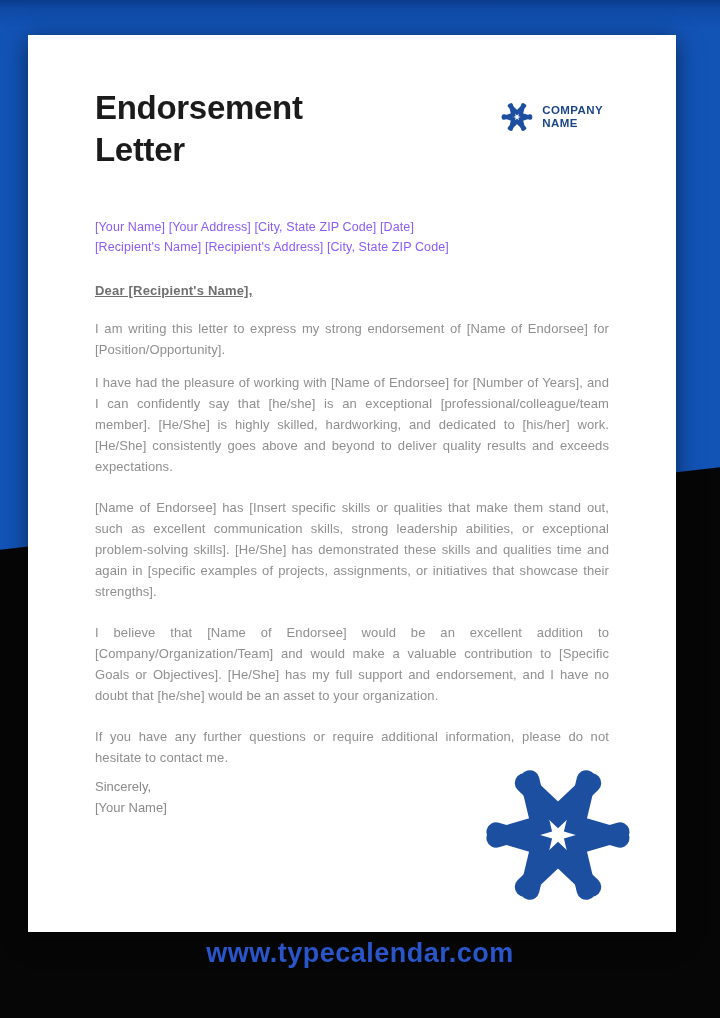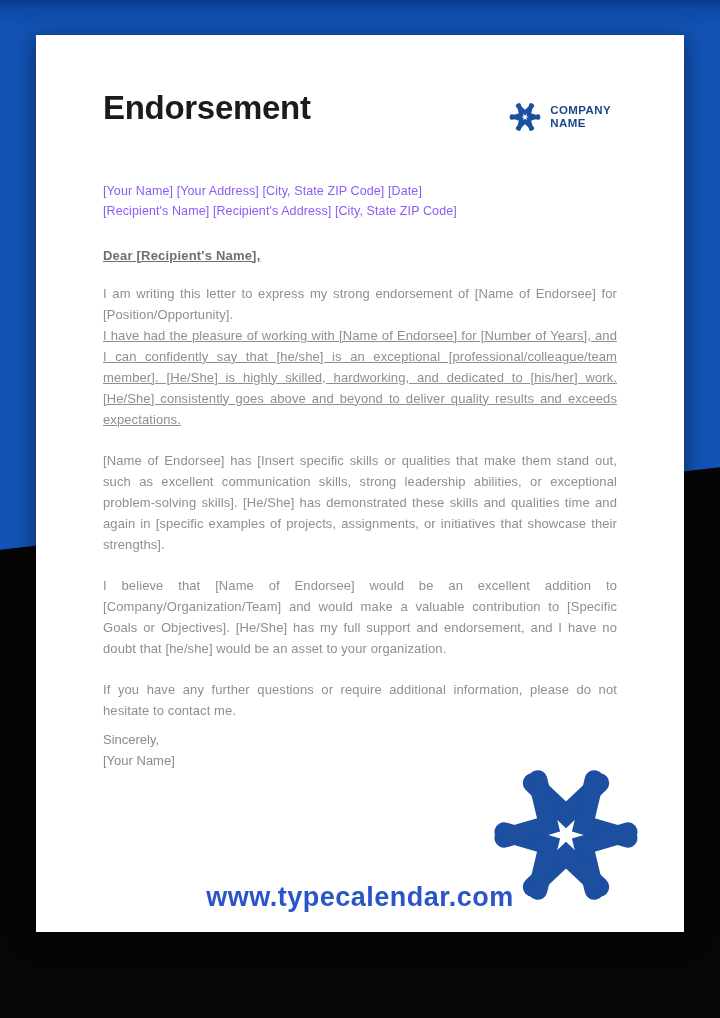--- a/index.html
+++ b/index.html
@@ -11,21 +11,21 @@
     overflow: hidden;
   }
   .bg-blue {
     position: absolute;
     inset: 0;
     background: linear-gradient(180deg, #0a3a89 0px, #0f4aa6 9px, #1253b6 28px, #1253b6 100%);
     clip-path: polygon(0 0, 100% 0, 100% 45.9%, 0 54%);
   }
   .sheet {
     position: absolute;
-    left: 36px; top: 35px;
+    left: 28px; top: 35px;
     width: 648px; height: 897px;
     background: #ffffff;
     box-shadow: 0 5px 22px rgba(0,0,0,0.5);
   }
   .content {
     position: relative;
     z-index: 2;
     padding: 52px 67px 0 67px;
     height: 100%;
   }
@@ -75,40 +75,40 @@
     text-decoration: underline;
   }
   .para {
     margin-top: 20px;
     font-size: 13px;
     line-height: 21px;
     color: #8f8f8f;
     text-align: justify;
     letter-spacing: 0.1px;
   }
-  .para.joined { margin-top: 0; text-decoration: underline; }
+  .para.joined { margin-top: 12px; }
   .signoff {
     margin-top: 8px;
     font-size: 13px;
     line-height: 21px;
     color: #8a8a8a;
   }
   .signoff span { display: block; }
   .watermark {
     position: absolute;
     left: 446px;
     top: 716px;
     width: 168px;
     height: 168px;
     z-index: 1;
   }
   .footer-band {
     position: absolute;
     left: 0; right: 0;
-    top: 882px;
+    top: 938px;
     text-align: center;
   }
   .footer-url {
     font-size: 27px;
     font-weight: 700;
     color: #2a55c9;
     letter-spacing: 0.5px;
   }
 </style>
 </head>
@@ -127,20 +127,21 @@
       <path d="M -40 -62 L 0 -24 L 40 -62" transform="rotate(240)"></path>
       <path d="M -40 -62 L 0 -24 L 40 -62" transform="rotate(300)"></path>
     </g>
   </svg>
 
   <div class="content">
 
     <div class="header-row">
       <h1 class="doc-title">
         <span>Endorsement</span>
+        <span>Letter</span>
       </h1>
       <div class="logo-lockup">
         <svg viewBox="-100 -100 200 200" aria-hidden="true">
           <g fill="none" stroke="#1d4fa0" stroke-width="23" stroke-linecap="round">
             <path d="M -40 -62 L 0 -24 L 40 -62" transform="rotate(0)"></path>
             <path d="M -40 -62 L 0 -24 L 40 -62" transform="rotate(60)"></path>
             <path d="M -40 -62 L 0 -24 L 40 -62" transform="rotate(120)"></path>
             <path d="M -40 -62 L 0 -24 L 40 -62" transform="rotate(180)"></path>
             <path d="M -40 -62 L 0 -24 L 40 -62" transform="rotate(240)"></path>
             <path d="M -40 -62 L 0 -24 L 40 -62" transform="rotate(300)"></path>

